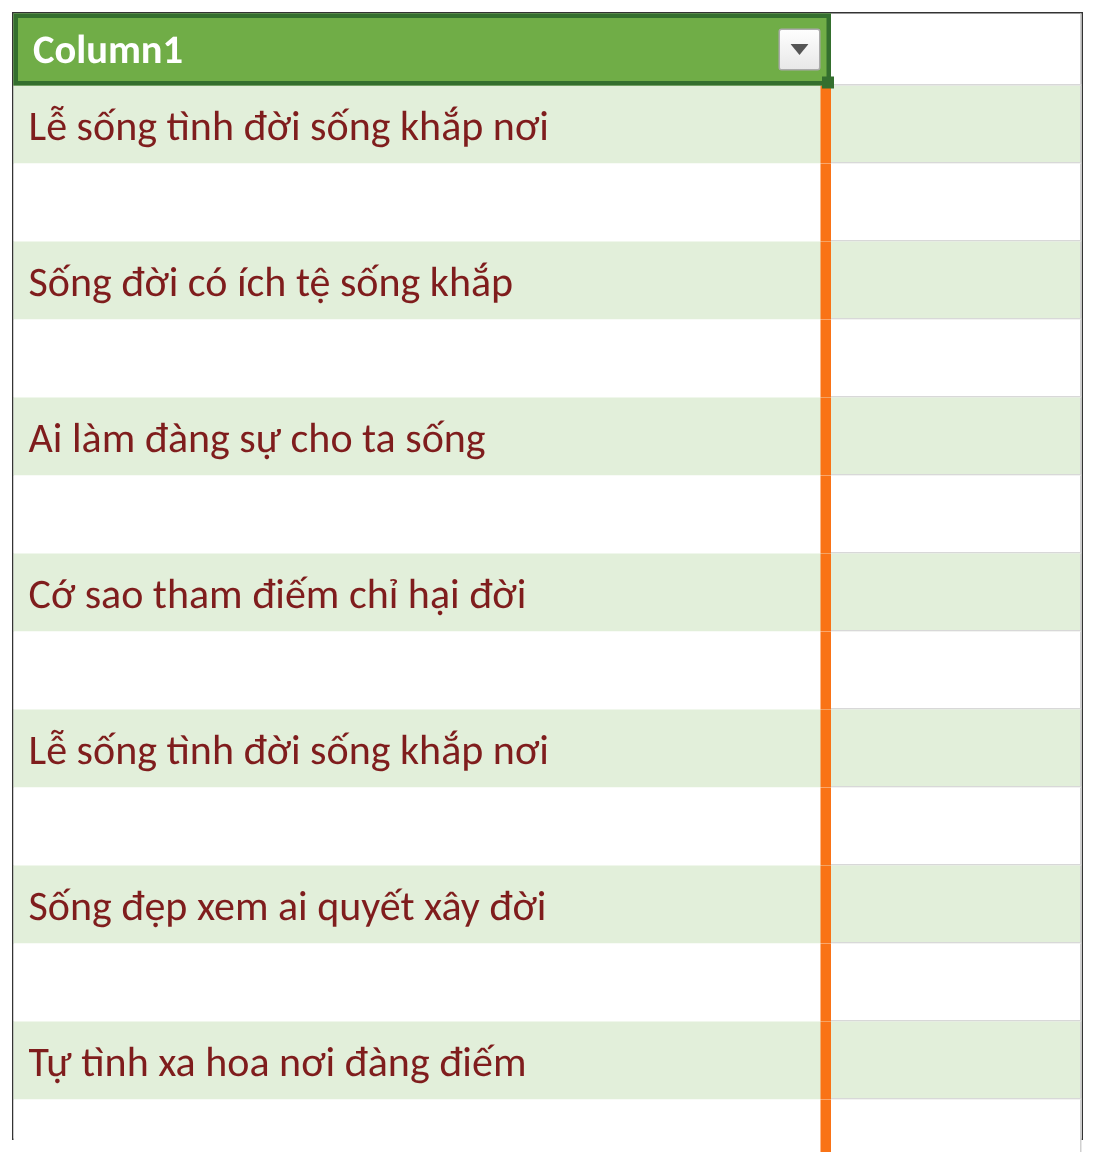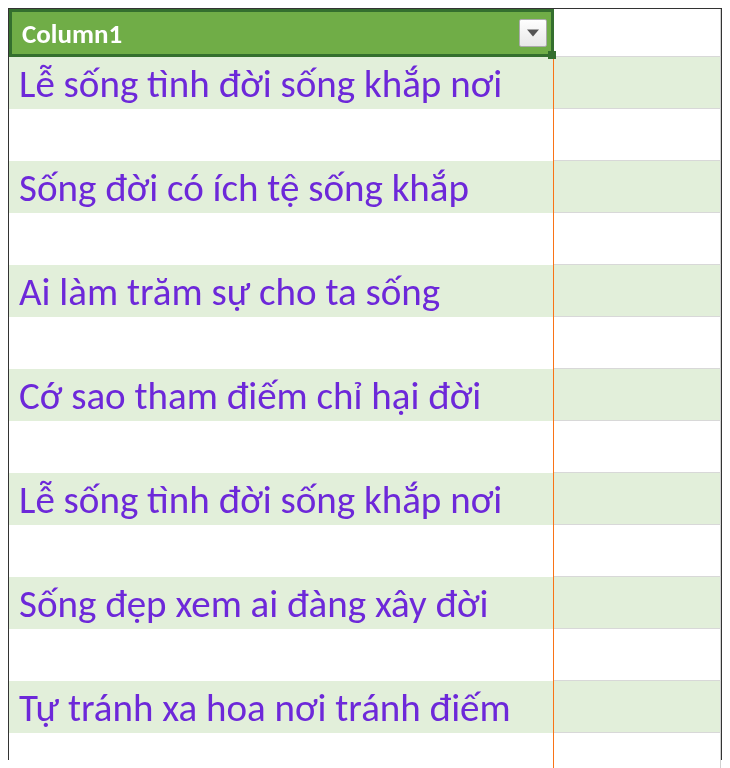--- a/index.html
+++ b/index.html
@@ -24,26 +24,26 @@
     .table-wrapper {
       display: flex;
       flex-direction: column;
     }
     .row {
       display: flex;
       height: 52px;
     }
     .cell-main {
       width: 545px;
-      border-right: 1px solid #f97316;
+      border-right: 7px solid #f97316;
       display: flex;
       align-items: center;
       padding: 0 10px;
-      font-size: 39px;
-      color: #6d28d9;
+      font-size: 28px;
+      color: #7f1d1d;
     }
     .cell-side {
       flex: 1;
       border-right: 1px solid #d0d0d0;
     }
     .header-row {
       height: 48px;
       position: relative;
     }
     .header-cell {
@@ -129,21 +129,21 @@
     </div>
     <div class="row">
       <div class="cell-main banded-light">Sống đời có ích tệ sống khắp</div>
       <div class="cell-side banded-light col-border"></div>
     </div>
     <div class="row">
       <div class="cell-main banded-white"></div>
       <div class="cell-side banded-white col-border"></div>
     </div>
     <div class="row">
-      <div class="cell-main banded-light">Ai làm trăm sự cho ta sống</div>
+      <div class="cell-main banded-light">Ai làm đàng sự cho ta sống</div>
       <div class="cell-side banded-light col-border"></div>
     </div>
     <div class="row">
       <div class="cell-main banded-white"></div>
       <div class="cell-side banded-white col-border"></div>
     </div>
     <div class="row">
       <div class="cell-main banded-light">Cớ sao tham điếm chỉ hại đời</div>
       <div class="cell-side banded-light col-border"></div>
     </div>
@@ -153,29 +153,29 @@
     </div>
     <div class="row">
       <div class="cell-main banded-light">Lễ sống tình đời sống khắp nơi</div>
       <div class="cell-side banded-light col-border"></div>
     </div>
     <div class="row">
       <div class="cell-main banded-white"></div>
       <div class="cell-side banded-white col-border"></div>
     </div>
     <div class="row">
-      <div class="cell-main banded-light">Sống đẹp xem ai đàng xây đời</div>
+      <div class="cell-main banded-light">Sống đẹp xem ai quyết xây đời</div>
       <div class="cell-side banded-light col-border"></div>
     </div>
     <div class="row">
       <div class="cell-main banded-white"></div>
       <div class="cell-side banded-white col-border"></div>
     </div>
     <div class="row">
-      <div class="cell-main banded-light">Tự tránh xa hoa nơi tránh điếm</div>
+      <div class="cell-main banded-light">Tự tình xa hoa nơi đàng điếm</div>
       <div class="cell-side banded-light col-border"></div>
     </div>
     <div class="row">
       <div class="cell-main banded-white"></div>
       <div class="cell-side banded-white col-border"></div>
     </div>
 
   </div>
 </div>
 

